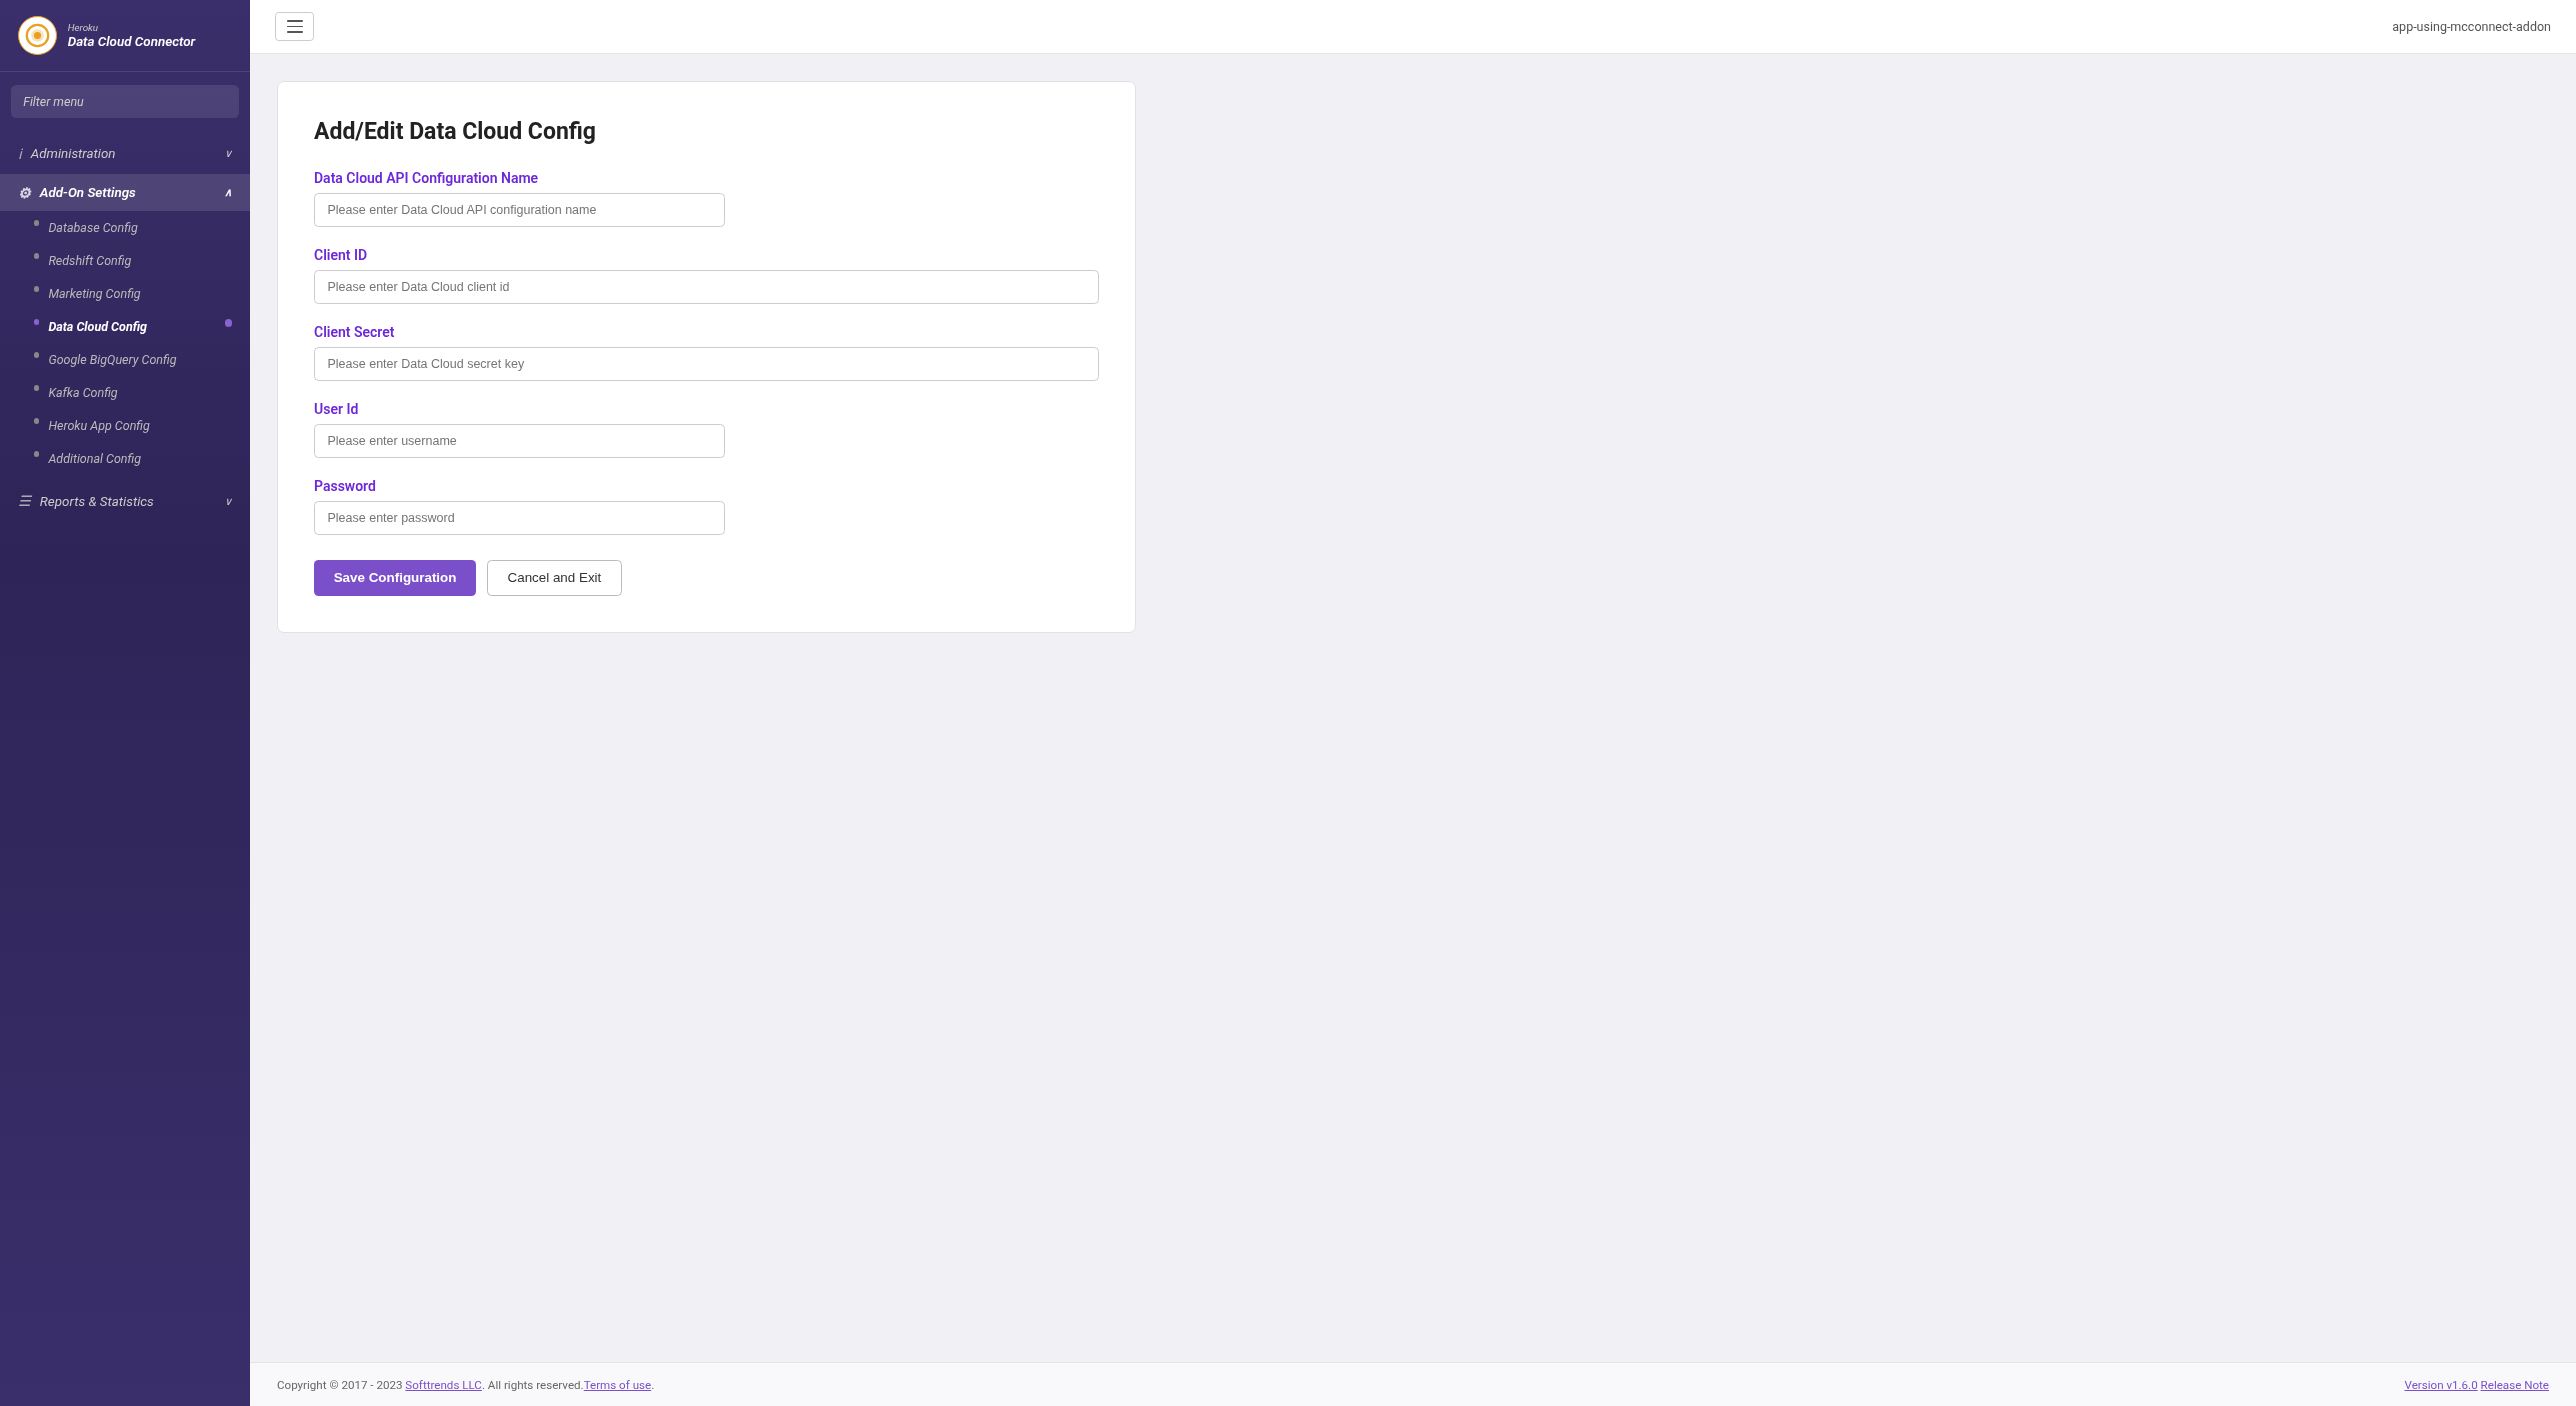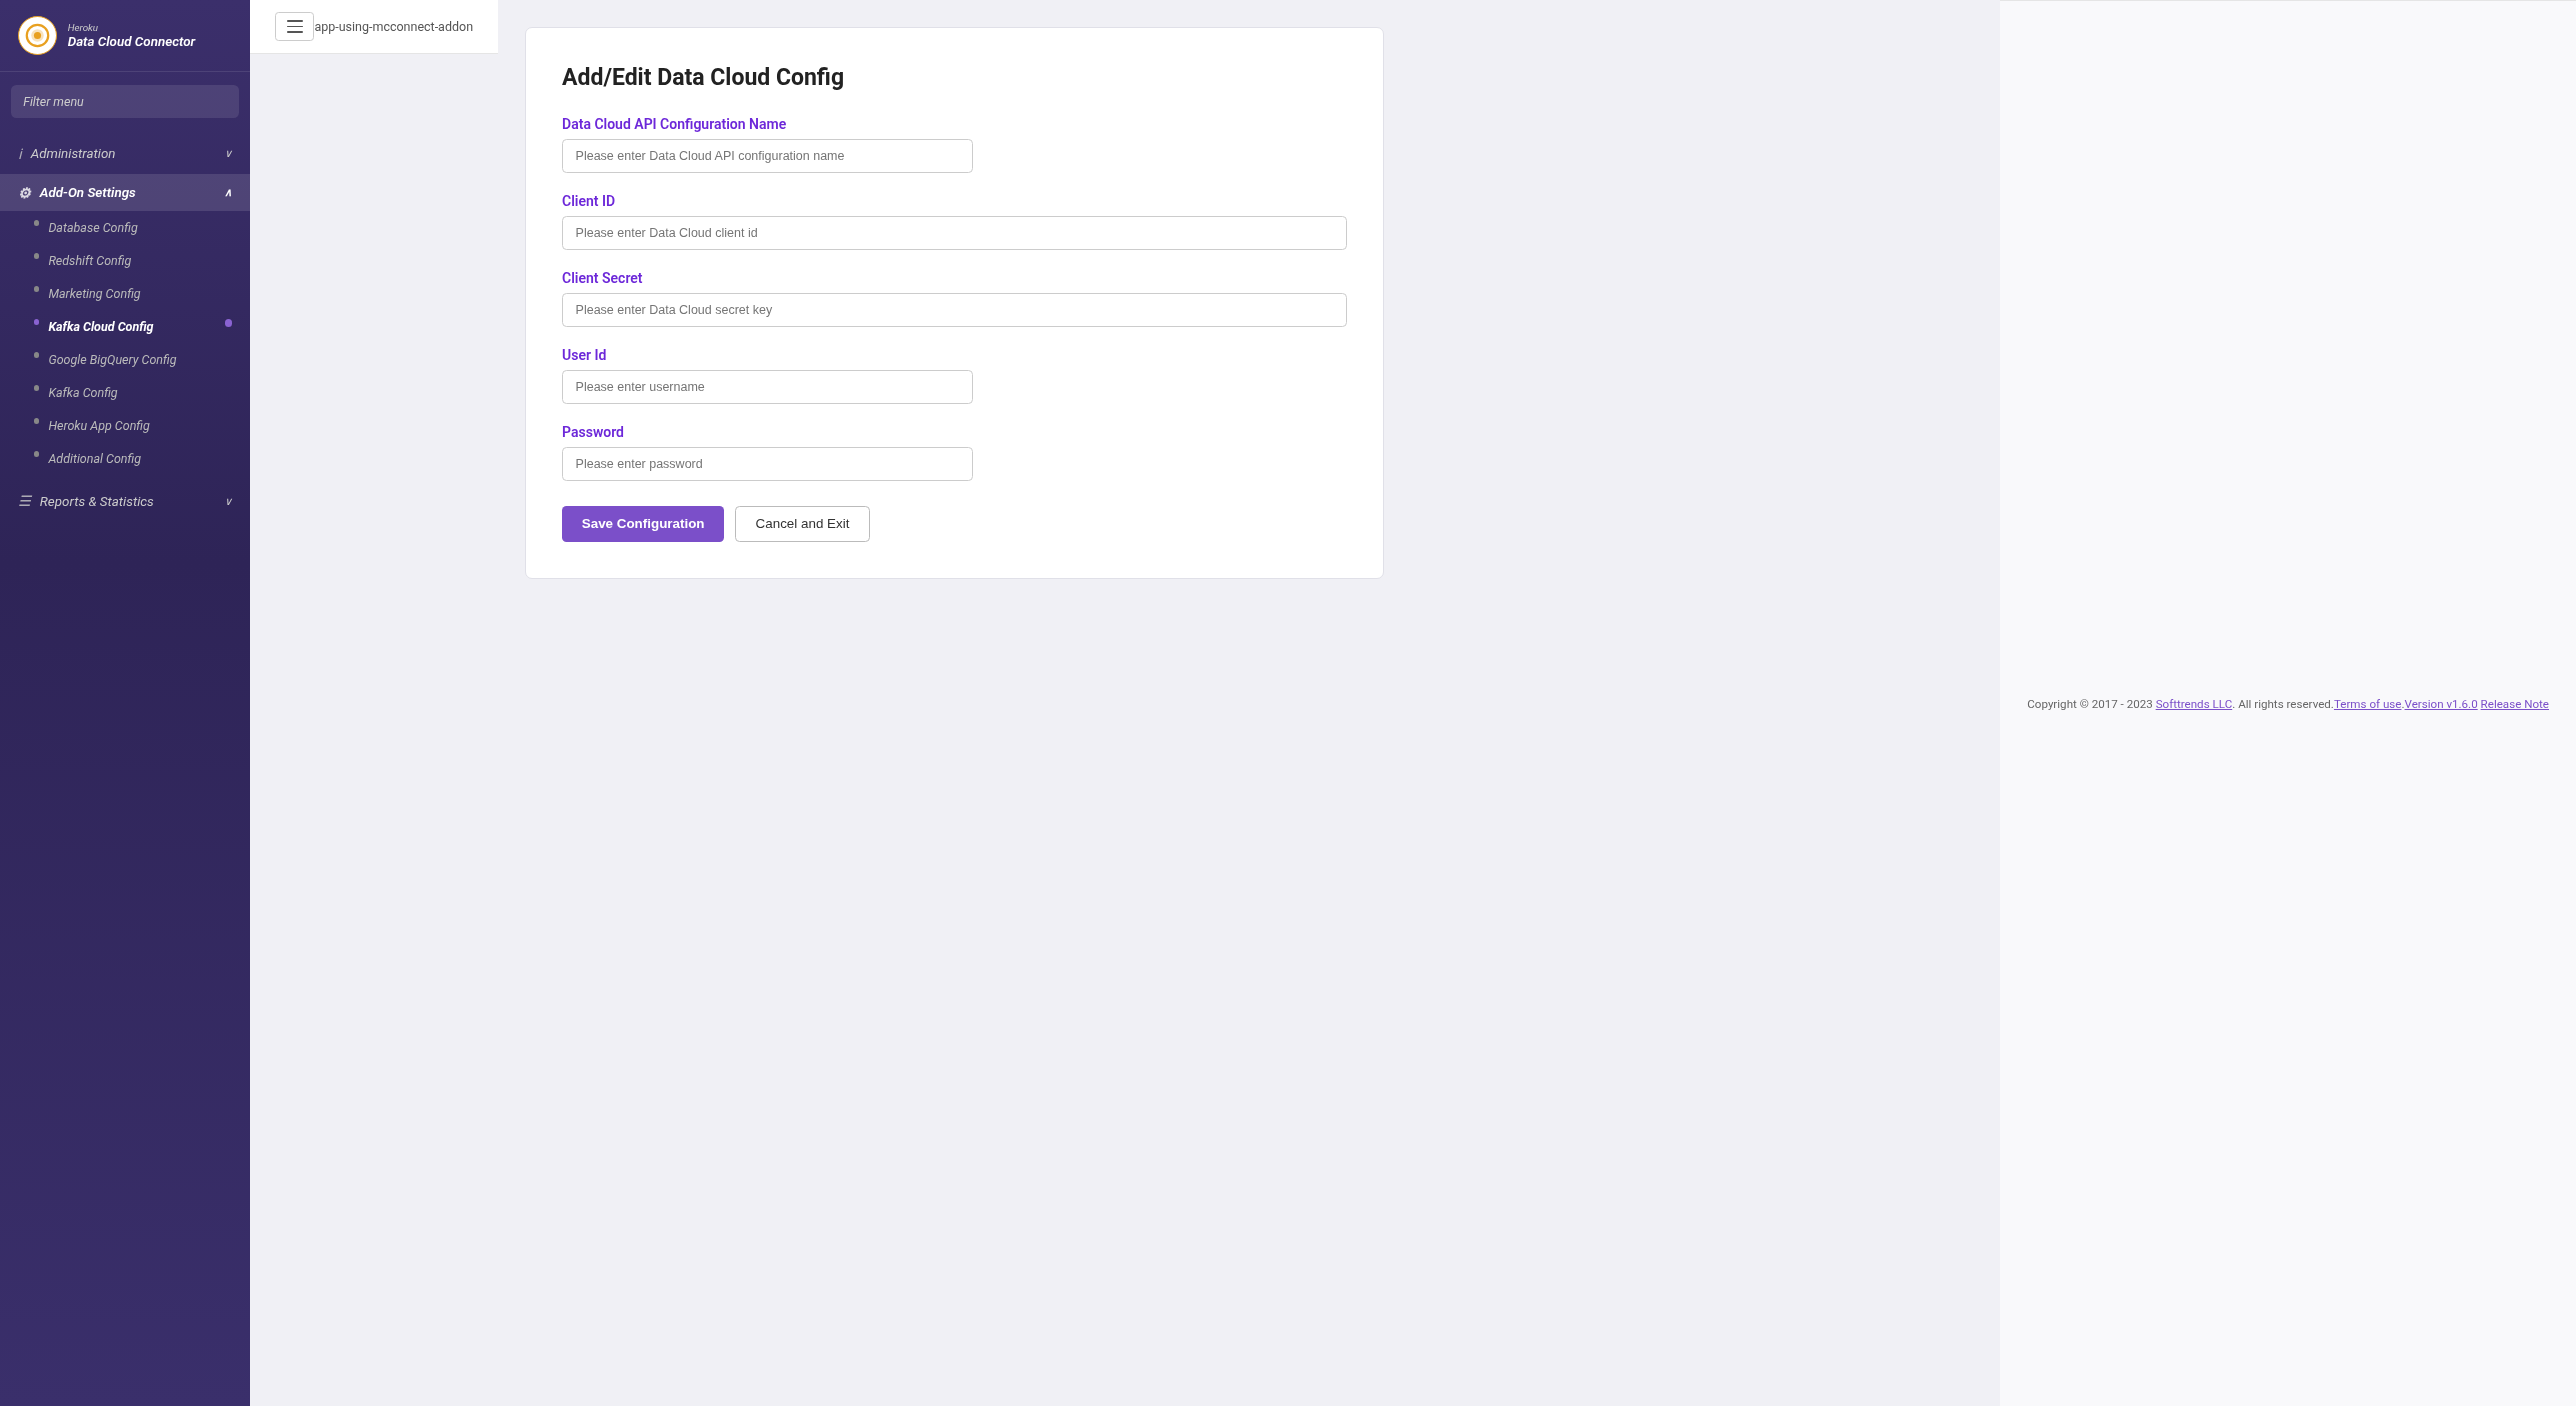--- a/index.html
+++ b/index.html
@@ -92,21 +92,21 @@
       border-radius: 50%;
       background: #8a63d2;
       position: absolute;
       right: 18px;
     }
 
     
     .main {
       flex: 1;
       display: flex;
-      flex-direction: row;
+      flex-direction: column;
       overflow: hidden;
     }
     .topbar {
       background: #fff;
       height: 54px;
       display: flex;
       align-items: center;
       justify-content: space-between;
       padding: 0 25px;
       border-bottom: 0.9px solid #e5e5e5;
@@ -259,21 +259,21 @@
     <div class="sub-item">
       <span class="dot"></span>
       <span>Redshift Config</span>
     </div>
     <div class="sub-item">
       <span class="dot"></span>
       <span>Marketing Config</span>
     </div>
     <div class="sub-item active-sub">
       <span class="dot" style="background:#8a63d2;"></span>
-      <span>Kafka Cloud Config</span>
+      <span>Data Cloud Config</span>
       <span class="active-dot"></span>
     </div>
     <div class="sub-item">
       <span class="dot"></span>
       <span>Google BigQuery Config</span>
     </div>
     <div class="sub-item">
       <span class="dot"></span>
       <span>Kafka Config</span>
     </div>

